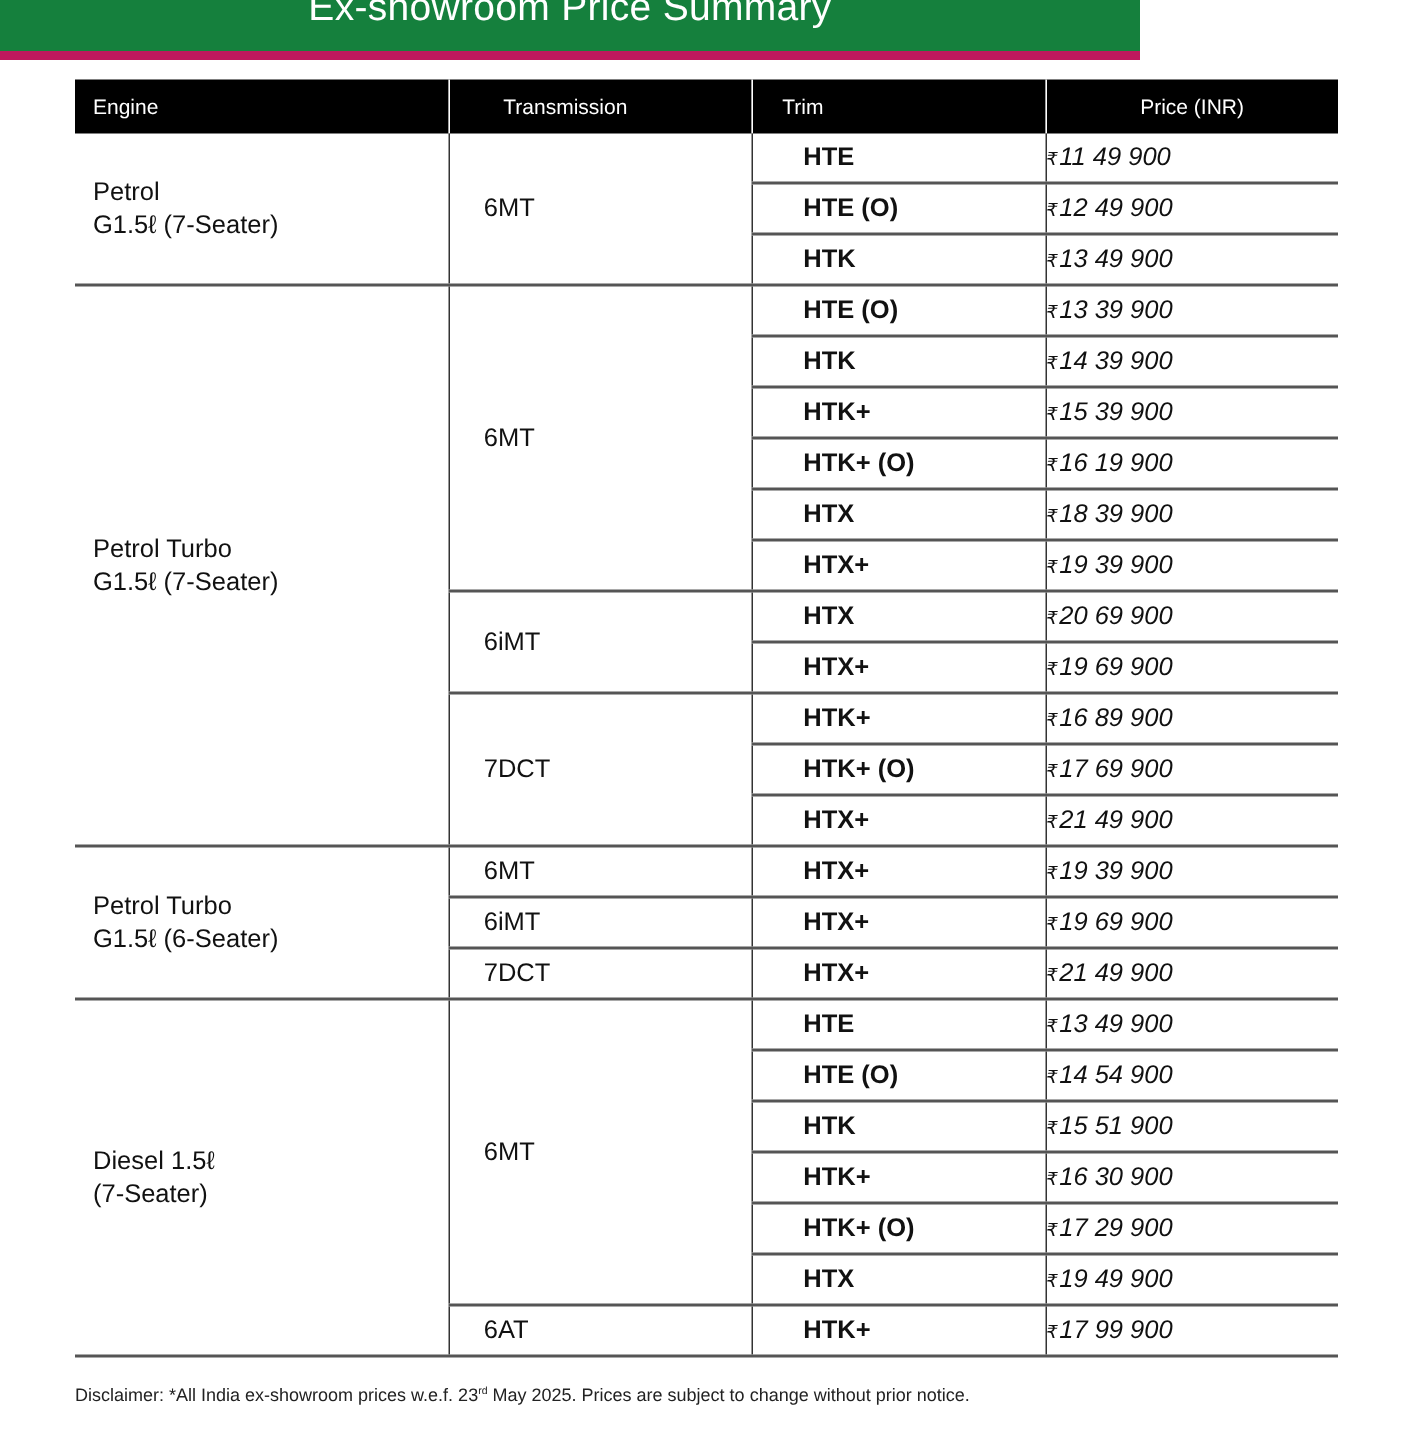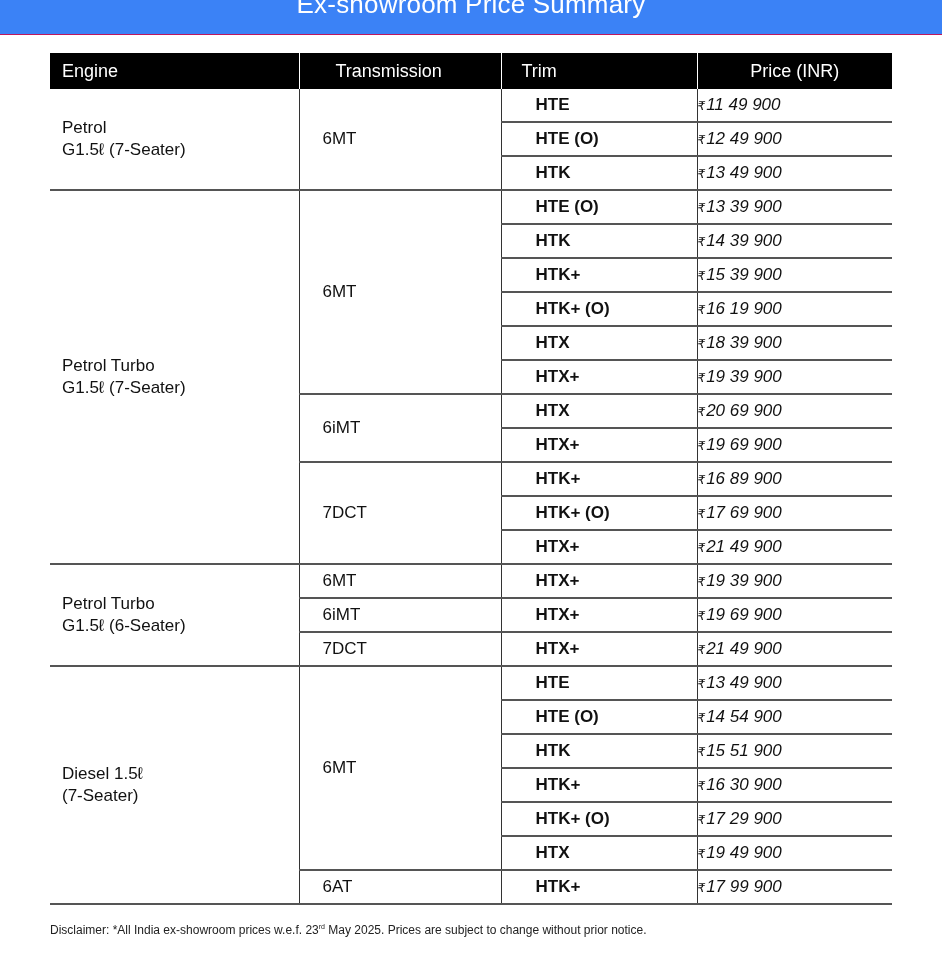--- a/index.html
+++ b/index.html
@@ -4,41 +4,41 @@
 <style>
   html, body { margin: 0; padding: 0; }
   body {
     width: 942px; height: 958px; overflow: hidden;
     background: #ffffff;
     font-family: "Liberation Sans", "DejaVu Sans", sans-serif;
     color: #111;
     position: relative;
   }
   .title-bar {
-    position: absolute; left: 0; top: 0; width: 942px; height: 34px;
-    background: #3b82f6;
-    border-bottom: 1px solid #be185d;
+    position: absolute; left: 0; top: 0; width: 760px; height: 34px;
+    background: #15803d;
+    border-bottom: 6px solid #be185d;
     overflow: hidden;
   }
   .title-bar .title {
     position: absolute; left: 0; right: 0; top: -11px;
     text-align: center; color: #ffffff;
     font-size: 26px; font-weight: 400; letter-spacing: 0.2px;
     white-space: nowrap;
   }
   table.price-table {
     position: absolute; left: 50px; top: 53px;
     width: 842px;
     border-collapse: collapse;
     table-layout: fixed;
   }
   .price-table th {
     background: #000; color: #fff;
     height: 36px; padding: 0;
-    font-size: 18px; font-weight: 400;
+    font-size: 14px; font-weight: 400;
     text-align: left;
     border-left: 1px solid #ffffff;
   }
   .price-table th:first-child { border-left: none; padding-left: 12px; }
   .price-table th.col-trans { padding-left: 36px; }
   .price-table th.col-trim { padding-left: 20px; }
   .price-table th.col-price { text-align: center; margin-top: 12px; }
   .price-table td {
     height: 32px; padding: 0;
     font-size: 17px;

